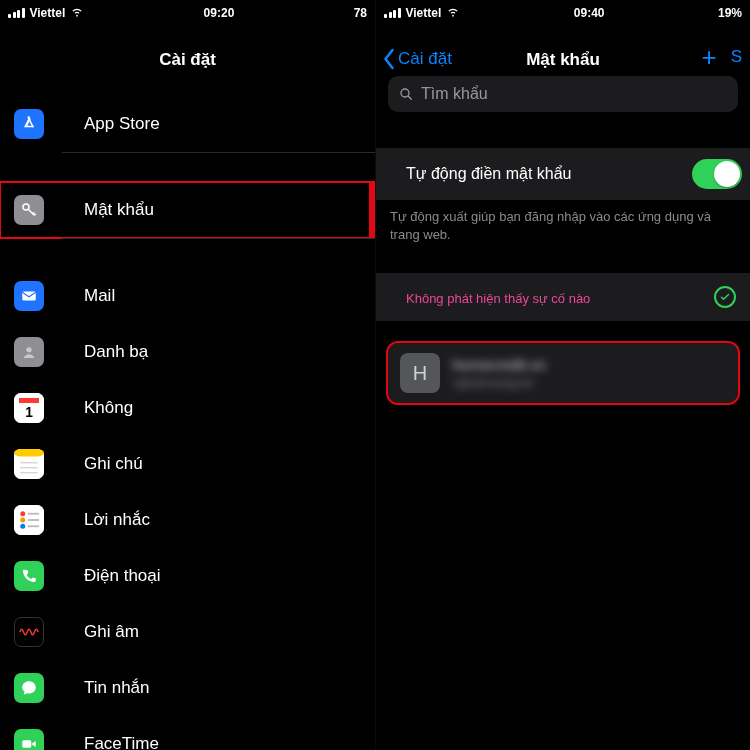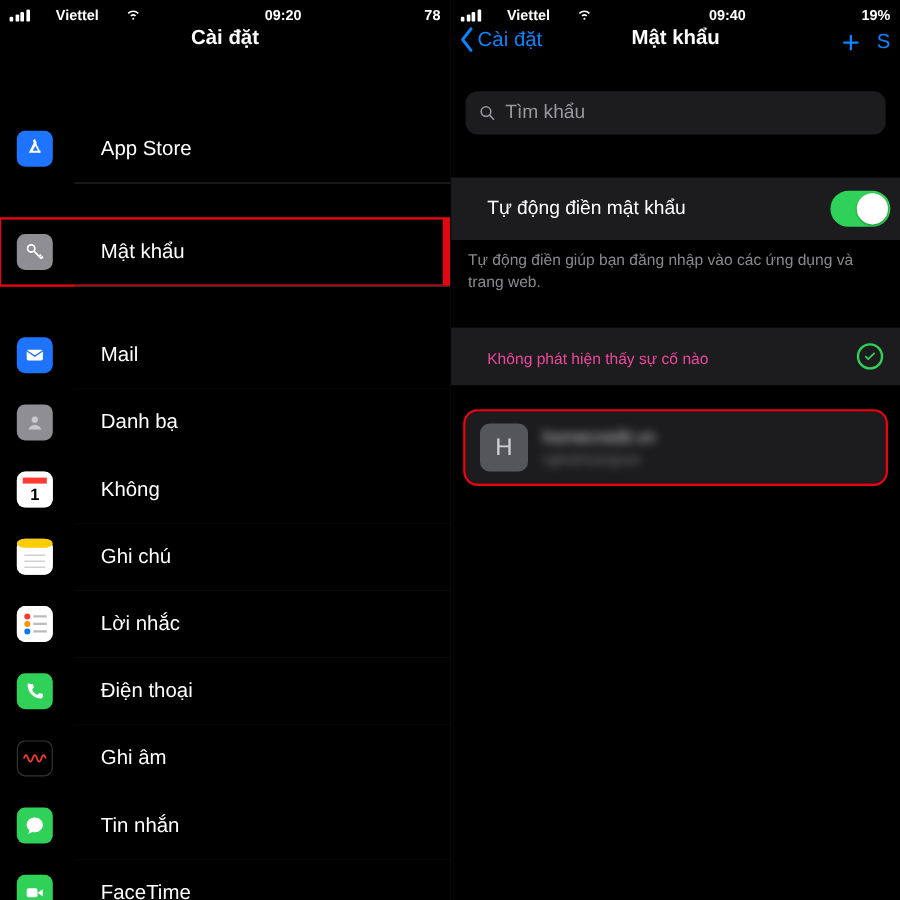--- a/index.html
+++ b/index.html
@@ -9,33 +9,33 @@
       display: flex;
       font-family: -apple-system, "SF Pro Text", "Helvetica Neue", Arial, sans-serif;
       color: #fff;
       overflow: hidden;
     }
     .screen { width: 375px; height: 750px; background: #000; position: relative; }
     .screen-right { border-left: 1px solid #0a0a0a; }
 
     
     .statusbar { height: 22px; padding: 3px 8px 0 8px; display: flex; align-items: center; font-size: 12px; font-weight: 600; }
-    .statusbar .sb-left { display: flex; align-items: center; gap: 22px; }
+    .statusbar .sb-left { display: flex; align-items: center; gap: 5px; }
     .statusbar .sb-center { flex: 1; text-align: center; }
     .statusbar .sb-right { }
     .signal-bars { display: inline-flex; align-items: flex-end; gap: 1.5px; }
     .signal-bars span { width: 3px; background:#fff; display:inline-block; border-radius:1px;}
     .signal-bars span:nth-child(1){height:4px;}
     .signal-bars span:nth-child(2){height:6px;}
     .signal-bars span:nth-child(3){height:8px;}
     .signal-bars span:nth-child(4){height:10px;}
     .wifi { font-size:12px; }
 
     
-    .navbar { height: 48px; display:flex; align-items:flex-start; justify-content:center; position:relative; }
+    .navbar { height: 48px; display:flex; align-items:flex-end; justify-content:center; position:relative; }
     .nav-title { font-size:17px; font-weight:600; }
     .nav-back { position:absolute; left:6px; display:flex; align-items:center; color:#0a84ff; font-size:17px; }
     .nav-back svg { width:13px; height:22px; }
     .nav-actions { position:absolute; right:8px; display:flex; align-items:center; gap:14px; color:#0a84ff; }
     .nav-actions .plus { font-size:26px; font-weight:400; line-height:1; }
     .nav-actions .sletter { font-size:17px; }
 
     
     .searchbar { margin: 6px 12px 14px 12px; background:#1c1c1e; border-radius:10px; height:36px; display:flex; align-items:center; padding:0 10px; color:#98989e; }
     .searchbar svg{ width:16px; height:16px; margin-right:7px;}
@@ -252,21 +252,21 @@
   </div>
 
   <div style="height:22px"></div>
 
   <div class="section">
     <div class="section-row">
       <div class="section-label">Tự động điền mật khẩu</div>
       <div class="toggle"></div>
     </div>
   </div>
-  <div class="footer-note">Tự động điền giúp bạn đăng nhập vào các ứng dụng và trang web.</div>
+  <div class="footer-note">Tự động xuất giúp bạn đăng nhập vào các ứng dụng và trang web.</div>
 
   <div style="height:30px"></div>
 
   <div class="section">
     <div class="section-row">
       <div class="two-line" style="flex:1">
         <div class="line2">Không phát hiện thấy sự cố nào</div>
       </div>
       <div class="check-circle">
         <svg viewBox="0 0 24 24" width="12" height="12">

